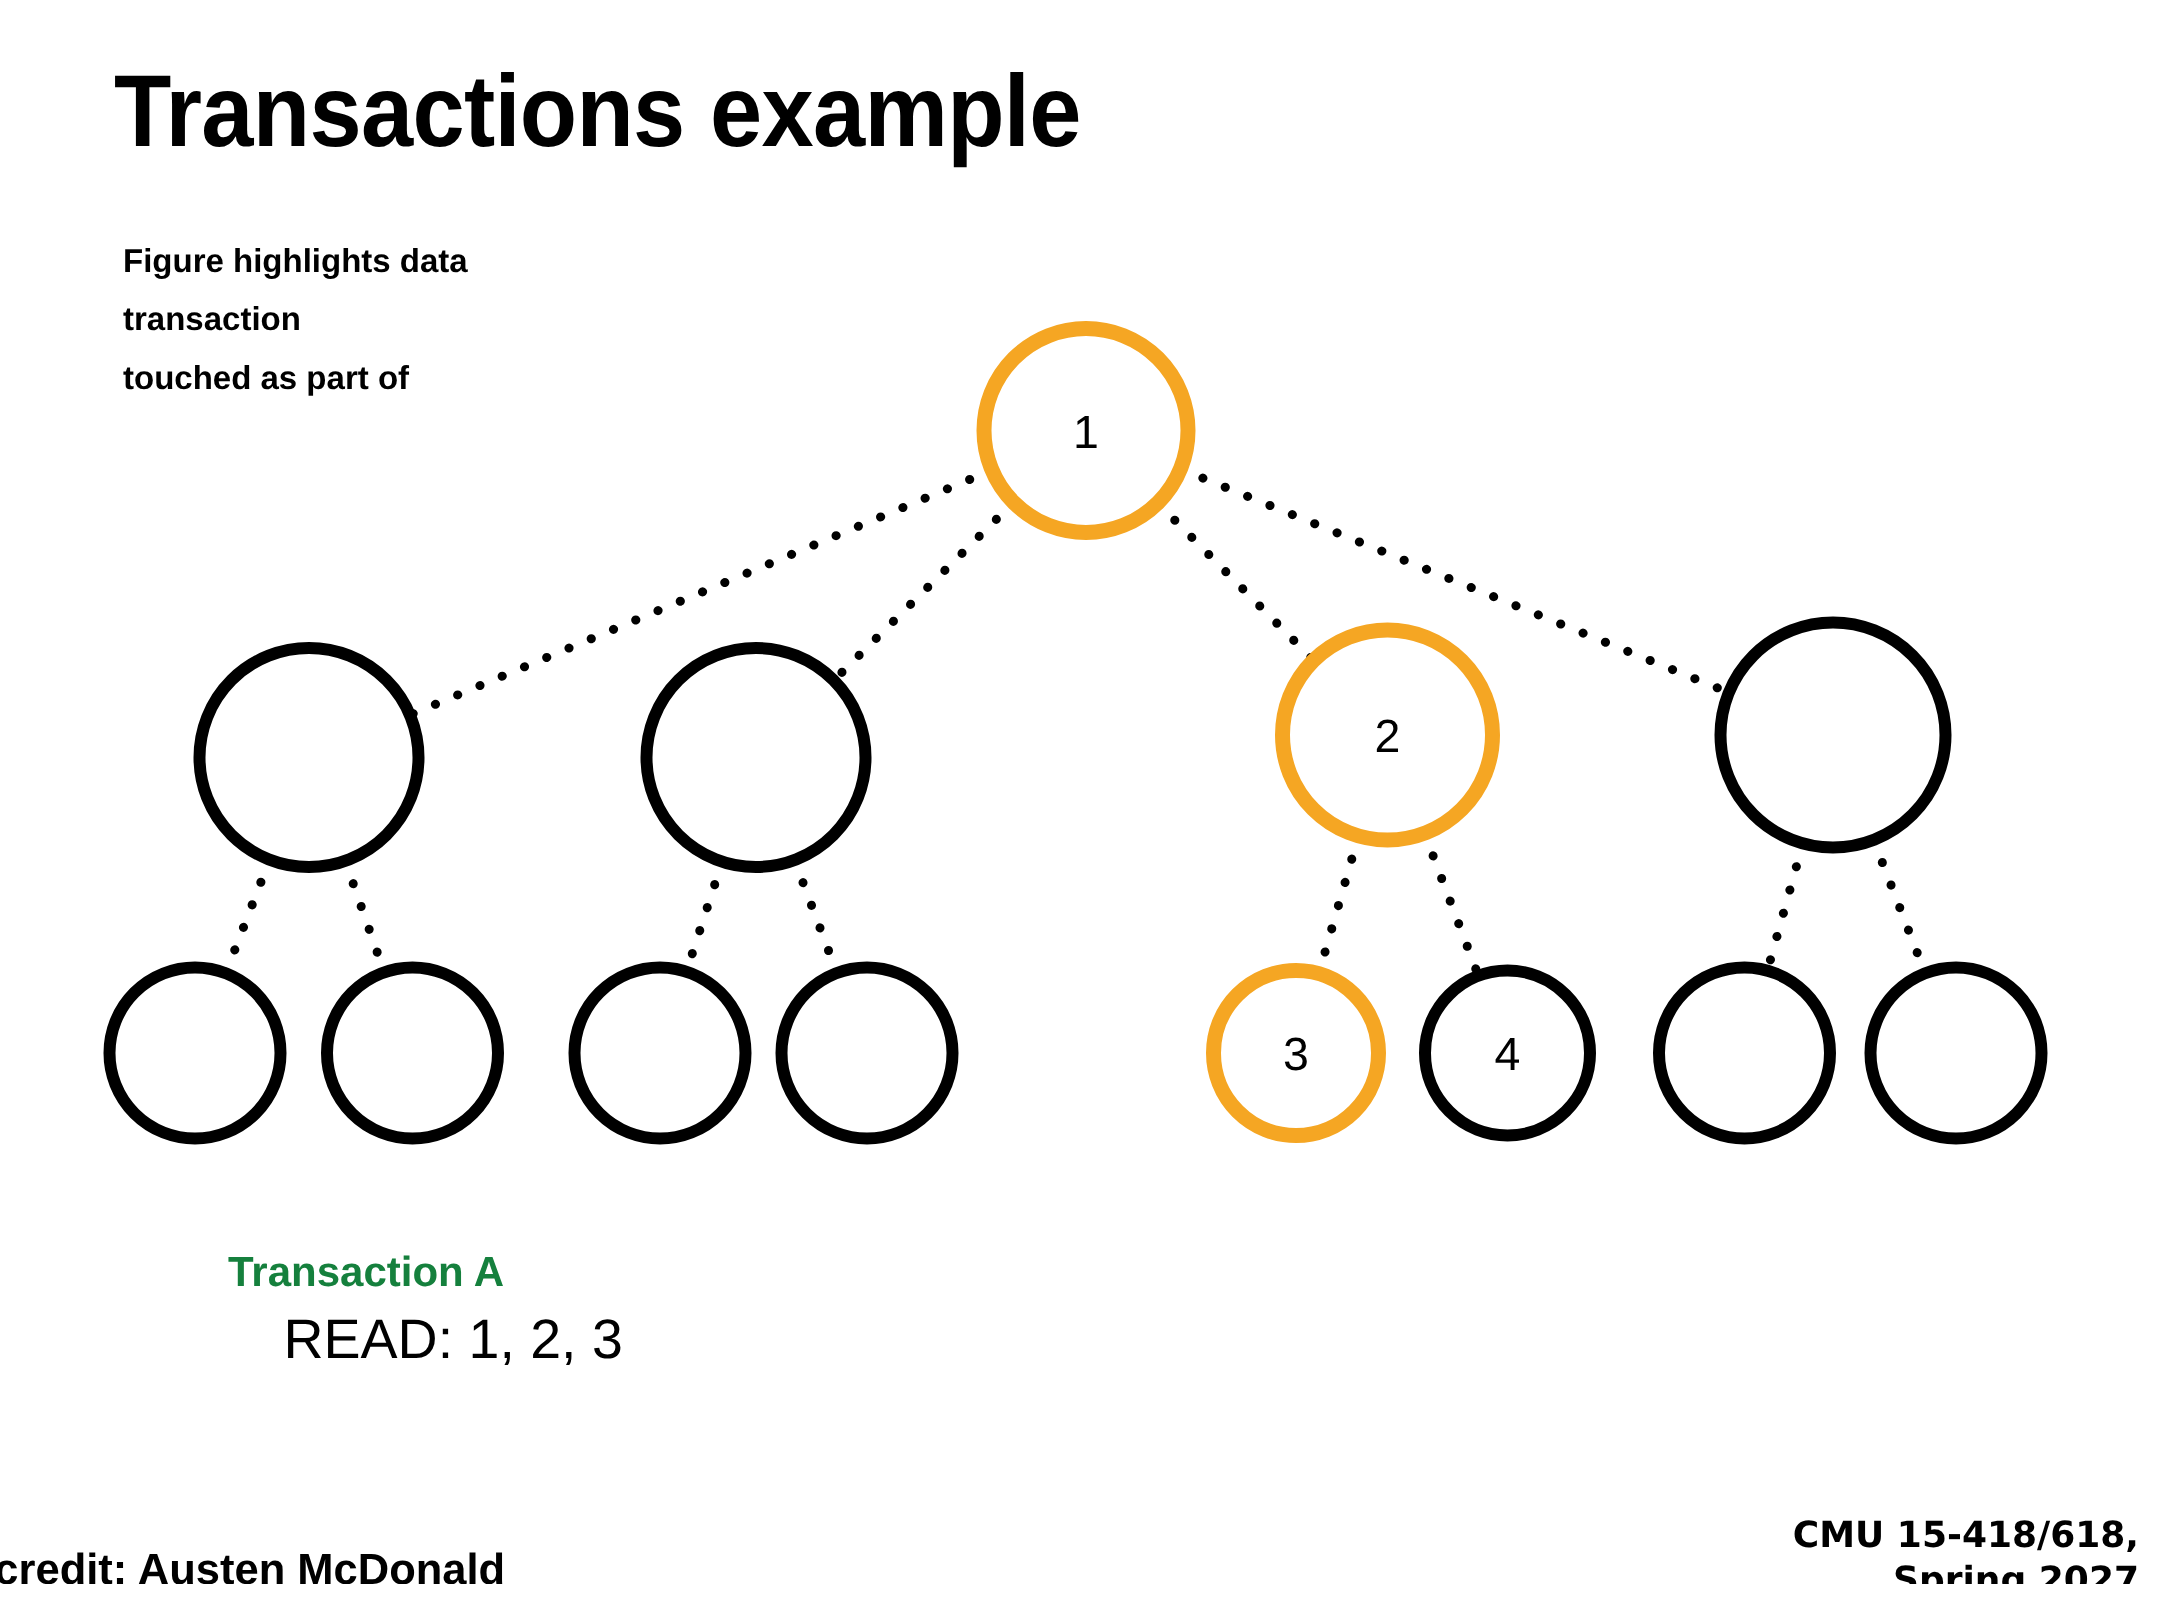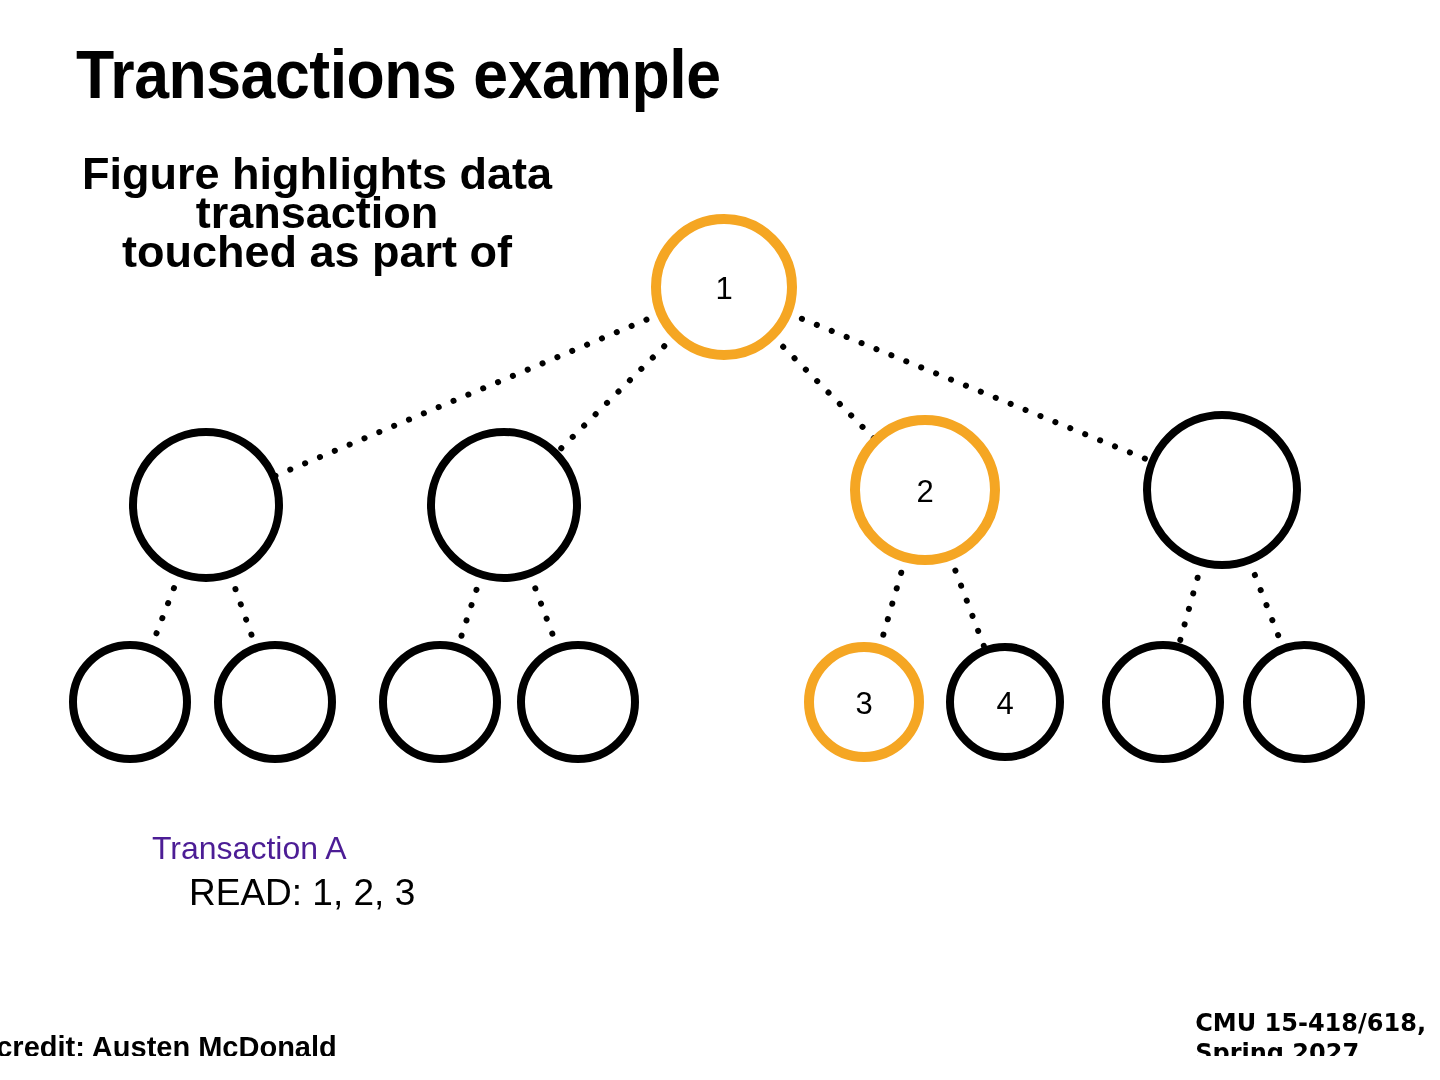--- a/index.html
+++ b/index.html
@@ -33,24 +33,23 @@
   }
 
   
   #caption {
     position: absolute;
     left: 82px;
     top: 154px;
     width: 470px;
     font-family: "Liberation Sans", sans-serif;
     font-weight: bold;
-    font-size: 45px;
+    font-size: 22px;
     line-height: 39px;
     color: #000000;
-    text-align: center;
   }
   #caption .cap-line { display: block; }
 
   
   #tree-svg {
     position: absolute;
     left: 0;
     top: 0;
     width: 1440px;
     height: 1080px;
@@ -64,24 +63,24 @@
   }
 
   
   #legend {
     position: absolute;
     left: 152px;
     top: 826px;
   }
   #legend-title {
     font-family: "Liberation Sans", sans-serif;
-    font-weight: normal;
-    font-size: 32px;
+    font-weight: bold;
+    font-size: 28px;
     line-height: 44px;
-    color: #4c1d95;
+    color: #15803d;
     white-space: nowrap;
   }
   #legend-ops {
     font-family: "Liberation Sans", sans-serif;
     font-weight: normal;
     font-size: 37px;
     line-height: 45px;
     color: #000000;
     white-space: nowrap;
     margin-left: 37px;
@@ -96,21 +95,21 @@
     font-weight: bold;
     font-size: 29px;
     line-height: 34px;
     color: #000000;
     white-space: nowrap;
   }
   #course-footer {
     position: absolute;
     right: 14px;
     top: 1008px;
-    text-align: left;
+    text-align: right;
     font-family: "DejaVu Sans", sans-serif;
     font-weight: bold;
     font-size: 24px;
     line-height: 30px;
     color: #000000;
     white-space: nowrap;
   }
   #course-footer .foot-line { display: block; }
 </style>
 </head>

